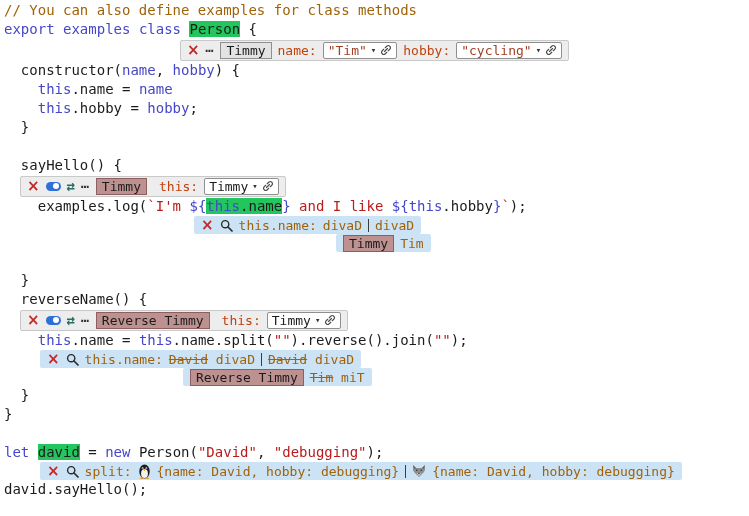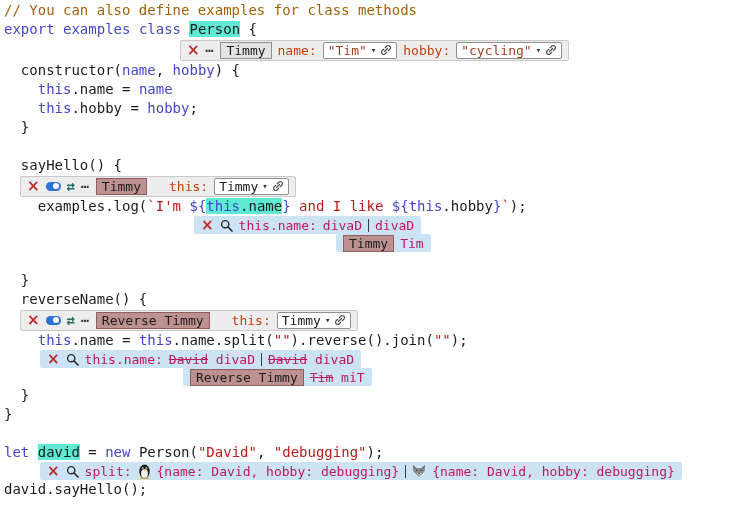--- a/index.html
+++ b/index.html
@@ -6,39 +6,39 @@
   html,body{margin:0;padding:0;width:749px;height:516px;background:#fff;overflow:hidden}
   .editor{font-family:"DejaVu Sans Mono","Liberation Mono",monospace;font-size:14px;color:#1b1b1b;padding:1px 0 0 4px}
   .row{height:19px;line-height:19px;white-space:pre}
   .wrow{display:flex;align-items:center;white-space:normal}
   .wrow.ctrl{height:22px}
   .wrow.val{height:18px}
   .c{color:#a16207}
   .k{color:#4547C8}
   .v{color:#4547C8}
   .s{color:#b91c1c}
-  .hl{background:#5eead4}
+  .hl{background:#22c55e}
   .panel{display:inline-flex;align-items:center;font-size:13px}
   .gray{background:#EDEDED;border:1px solid #C9C9C9;height:21px;gap:6px;padding:0 6px;border-radius:2px}
   .blue{background:#CBE3F5;height:18px;gap:6px;padding:0 7px;border-radius:2px}
   .ic{display:inline-block;line-height:1}
   .close{color:#C22A2A;font-weight:bold;font-size:15px;font-family:"DejaVu Sans",sans-serif;cursor:pointer}
   .dots{color:#333;font-weight:bold;letter-spacing:1px;cursor:pointer}
   .swap{color:#256F63;font-weight:bold;font-size:14px;cursor:pointer}
   .toggle{width:15px;height:9px;border-radius:5px;background:#2F6FD8;position:relative;display:inline-block;cursor:pointer}
   .toggle .knob{position:absolute;right:1.5px;top:1.5px;width:6px;height:6px;border-radius:50%;background:#fff}
   .chip{padding:0 5px;height:17px;line-height:15px;border:1px solid #8D5F5F;background:#BE9191;color:#1b1b1b;display:inline-block;cursor:pointer}
   .chip.first{background:#E3E3E3;border-color:#8f8f8f}
   .lbl{color:#c2410c}
-  .gap{margin-left:16px}
+  .gap{margin-left:6px}
   .select{display:inline-flex;align-items:center;gap:4px;background:#fff;border:1px solid #8f8f8f;height:17px;padding:0 4px;border-radius:2px;cursor:pointer}
   .caret{font-size:9px;color:#333}
   .sval{color:#1b1b1b}
   .sval.str{color:#A04126}
-  .vtext{color:#be185d}
+  .vtext{color:#a16207}
   .strike{text-decoration:line-through}
   .vdiv{width:1px;height:13px;background:#3c3c3c}
   .mag{display:inline-flex;cursor:pointer}
   .chain{display:inline-flex;cursor:pointer}
   .pet{display:inline-flex}
 </style>
 </head>
 <body>
 
 <div class="editor">

